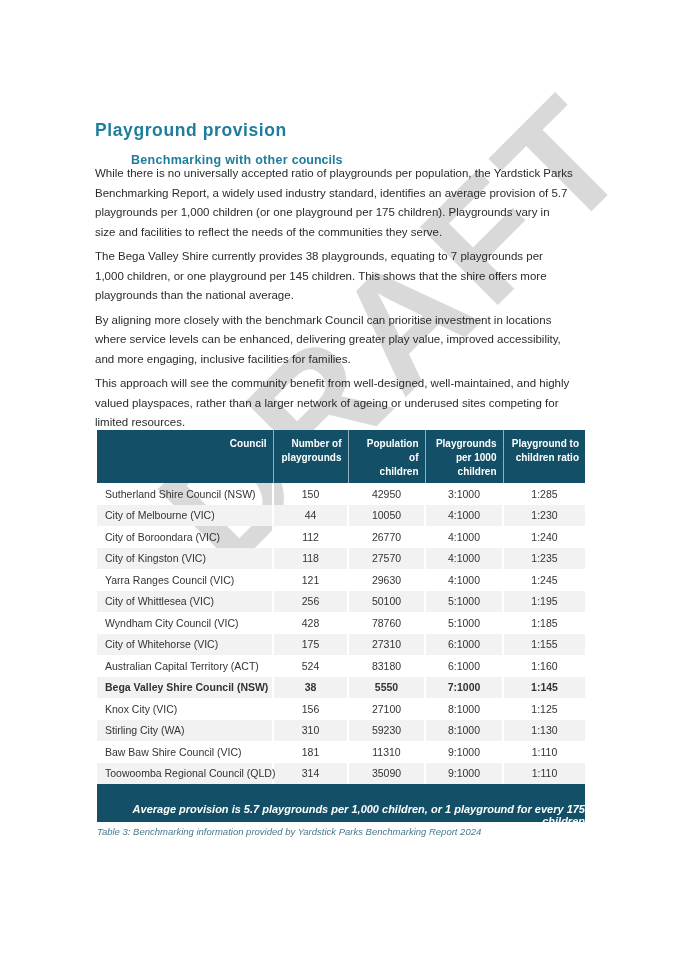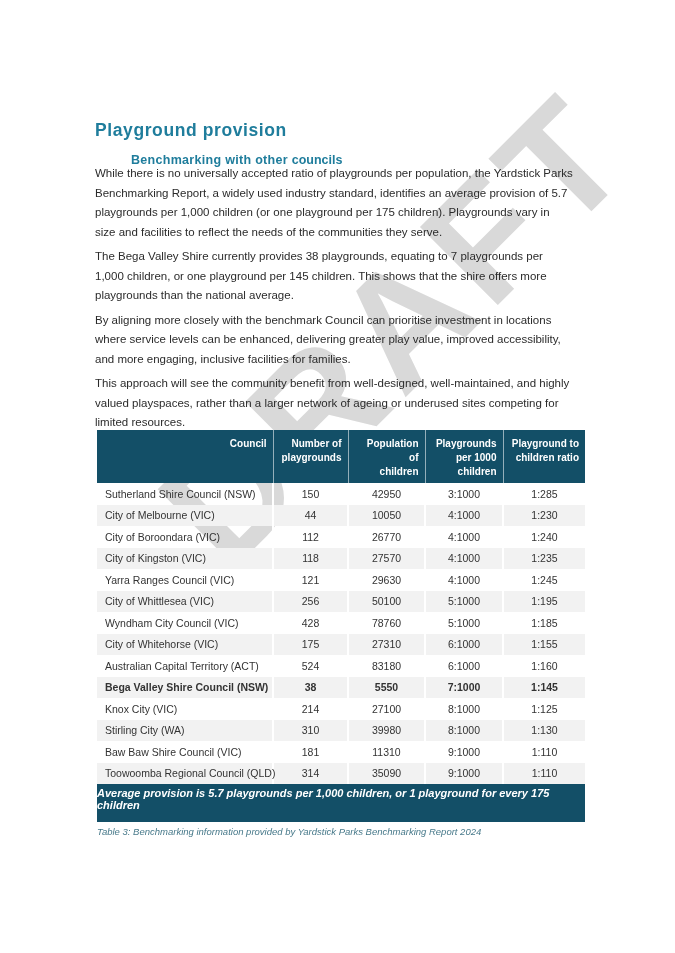--- a/index.html
+++ b/index.html
@@ -51,21 +51,21 @@
     padding:0 4px; vertical-align:middle; text-align:center;
     border-right:2px solid #ffffff; white-space:nowrap;
   }
   table.bench td:first-child { text-align:left; padding-left:8px; }
   table.bench td:last-child { border-right:none; }
   table.bench tbody tr:nth-child(even) td { background:#f2f2f2; }
   table.bench tbody tr.bold-row td { font-weight:bold; }
 
   .table-footer {
     background:#134f67; color:#ffffff; height:38px; box-sizing:border-box;
-    padding-top:3px; text-align:left;
+    padding-top:19px; text-align:right;
     font-size:11px; font-weight:bold; font-style:italic;
   }
   .table-caption {
     margin-top:4px; font-size:9.5px; font-style:italic; color:#47798a;
   }
 </style>
 </head>
 <body>
 
 <div class="page">
@@ -174,29 +174,29 @@
           </tr>
           <tr class="bold-row">
             <td>Bega Valley Shire Council (NSW)</td>
             <td>38</td>
             <td>5550</td>
             <td>7:1000</td>
             <td>1:145</td>
           </tr>
           <tr>
             <td>Knox City (VIC)</td>
-            <td>214</td>
+            <td>156</td>
             <td>27100</td>
             <td>8:1000</td>
             <td>1:125</td>
           </tr>
           <tr>
             <td>Stirling City (WA)</td>
             <td>310</td>
-            <td>39980</td>
+            <td>59230</td>
             <td>8:1000</td>
             <td>1:130</td>
           </tr>
           <tr>
             <td>Baw Baw Shire Council (VIC)</td>
             <td>181</td>
             <td>11310</td>
             <td>9:1000</td>
             <td>1:110</td>
           </tr>

